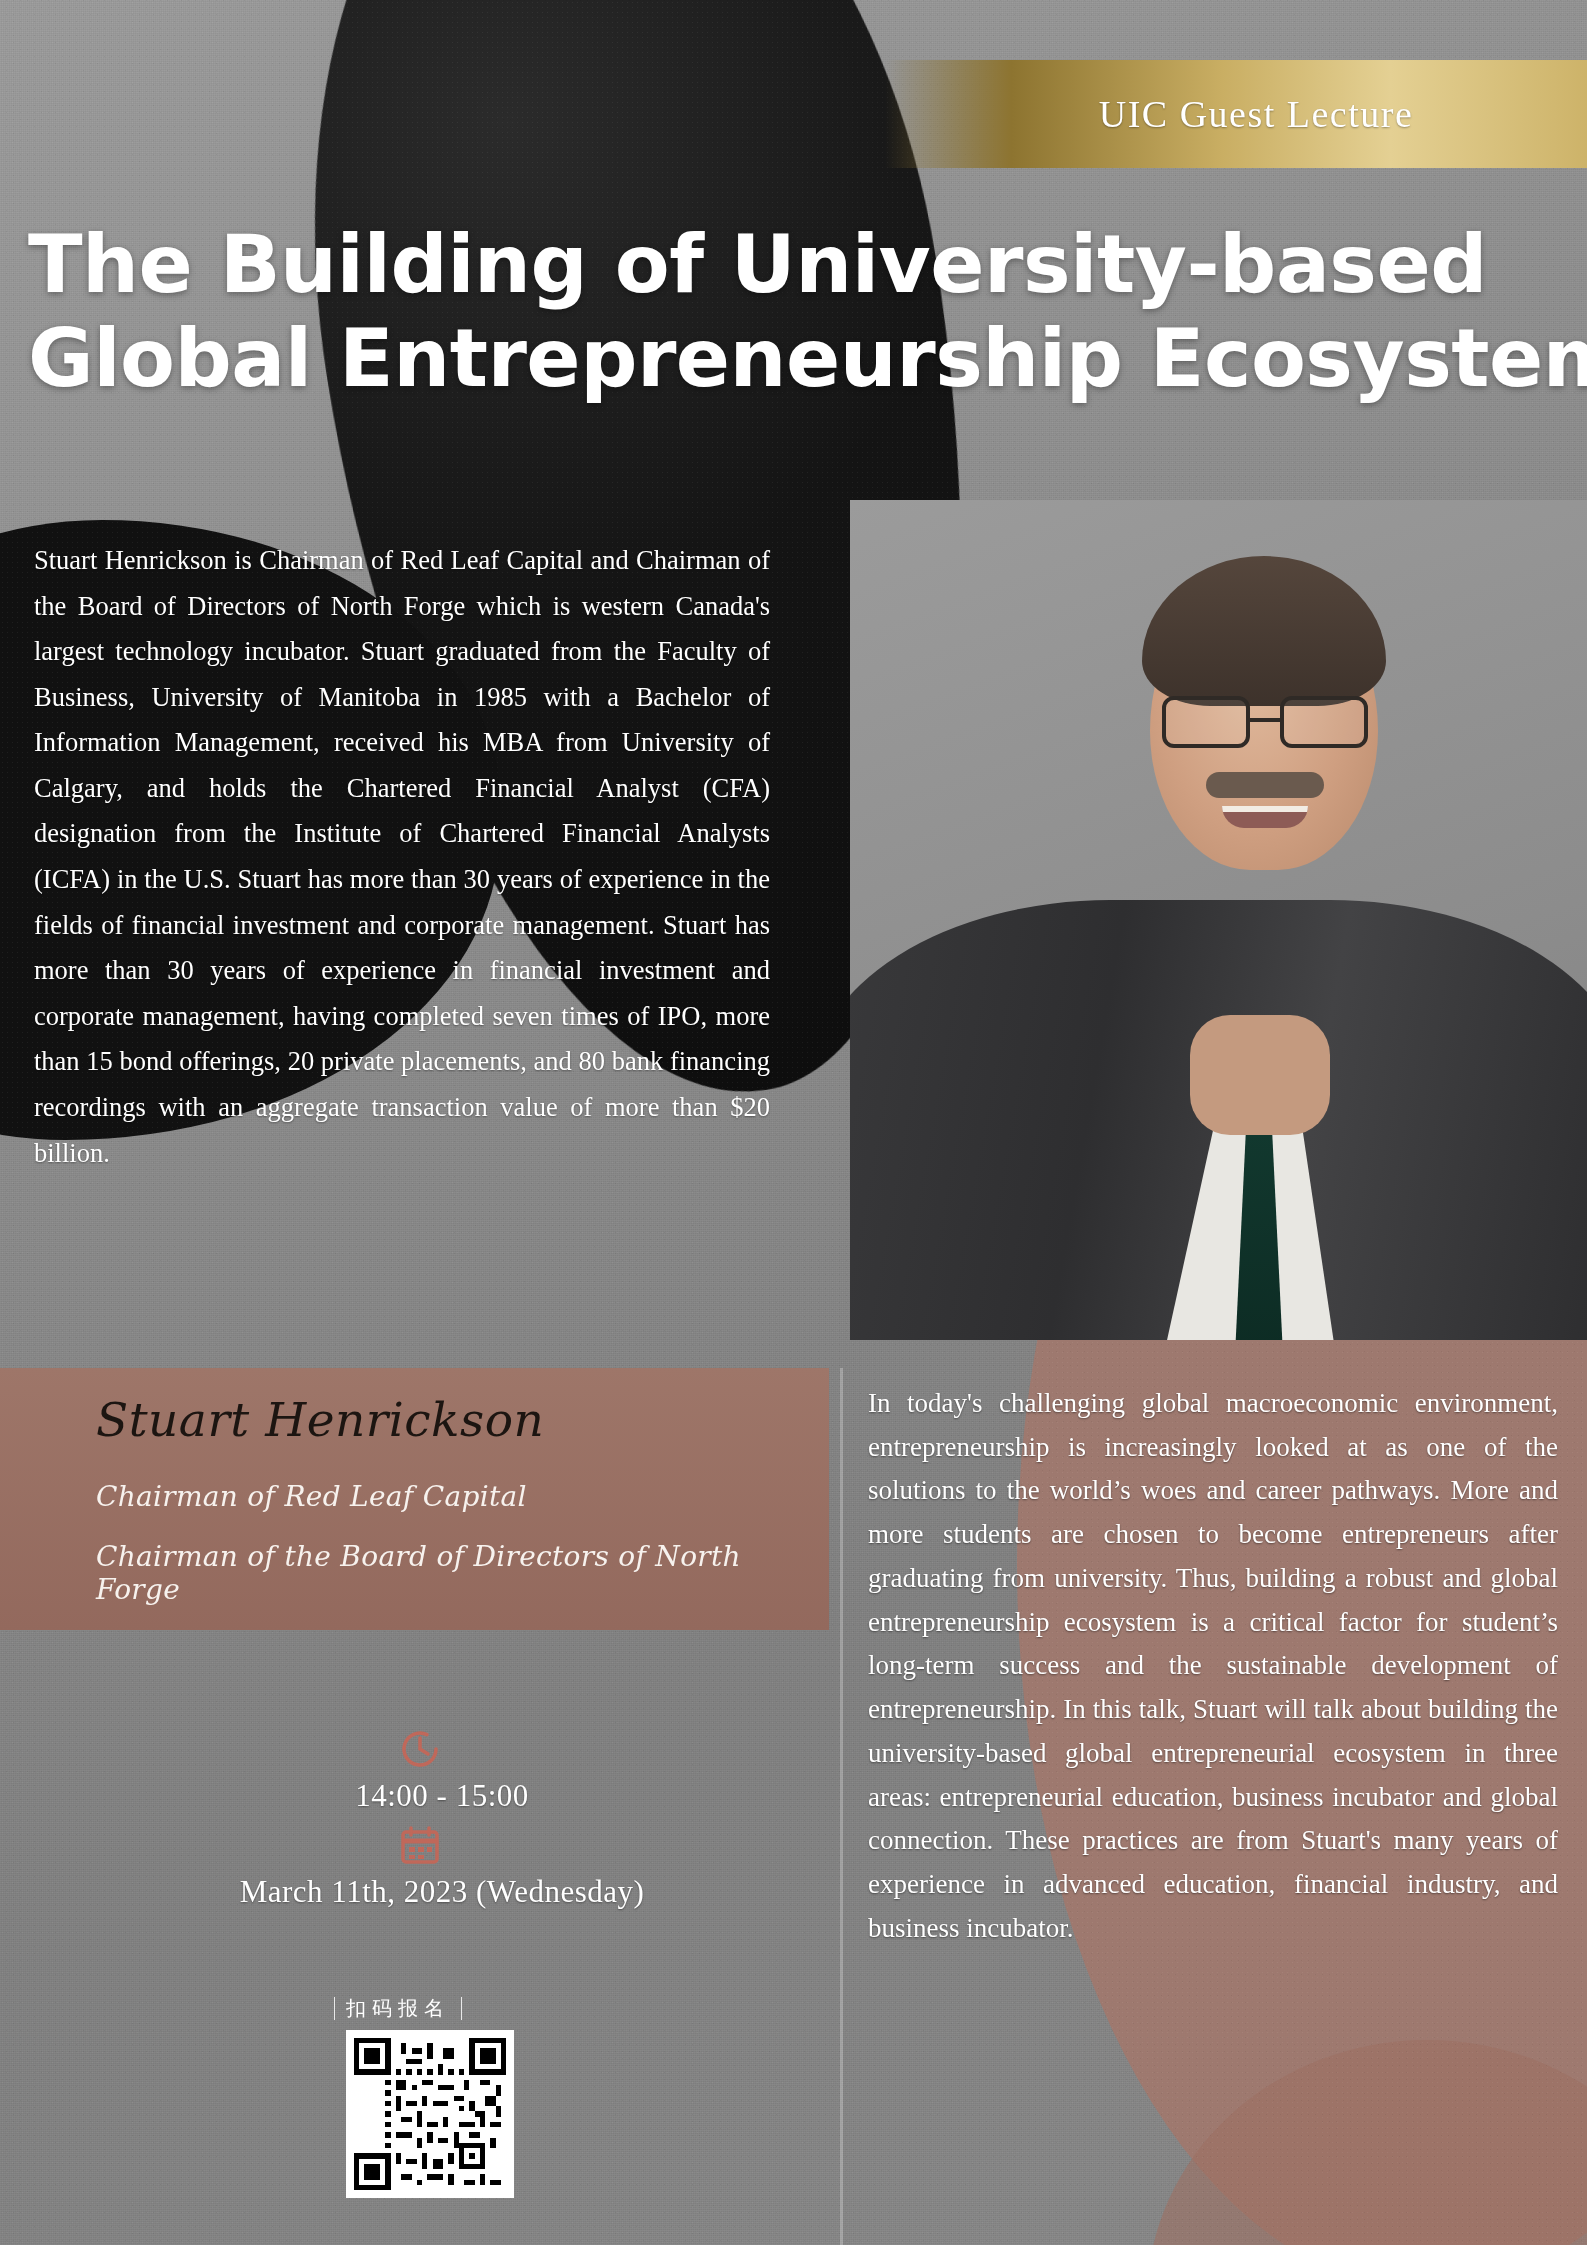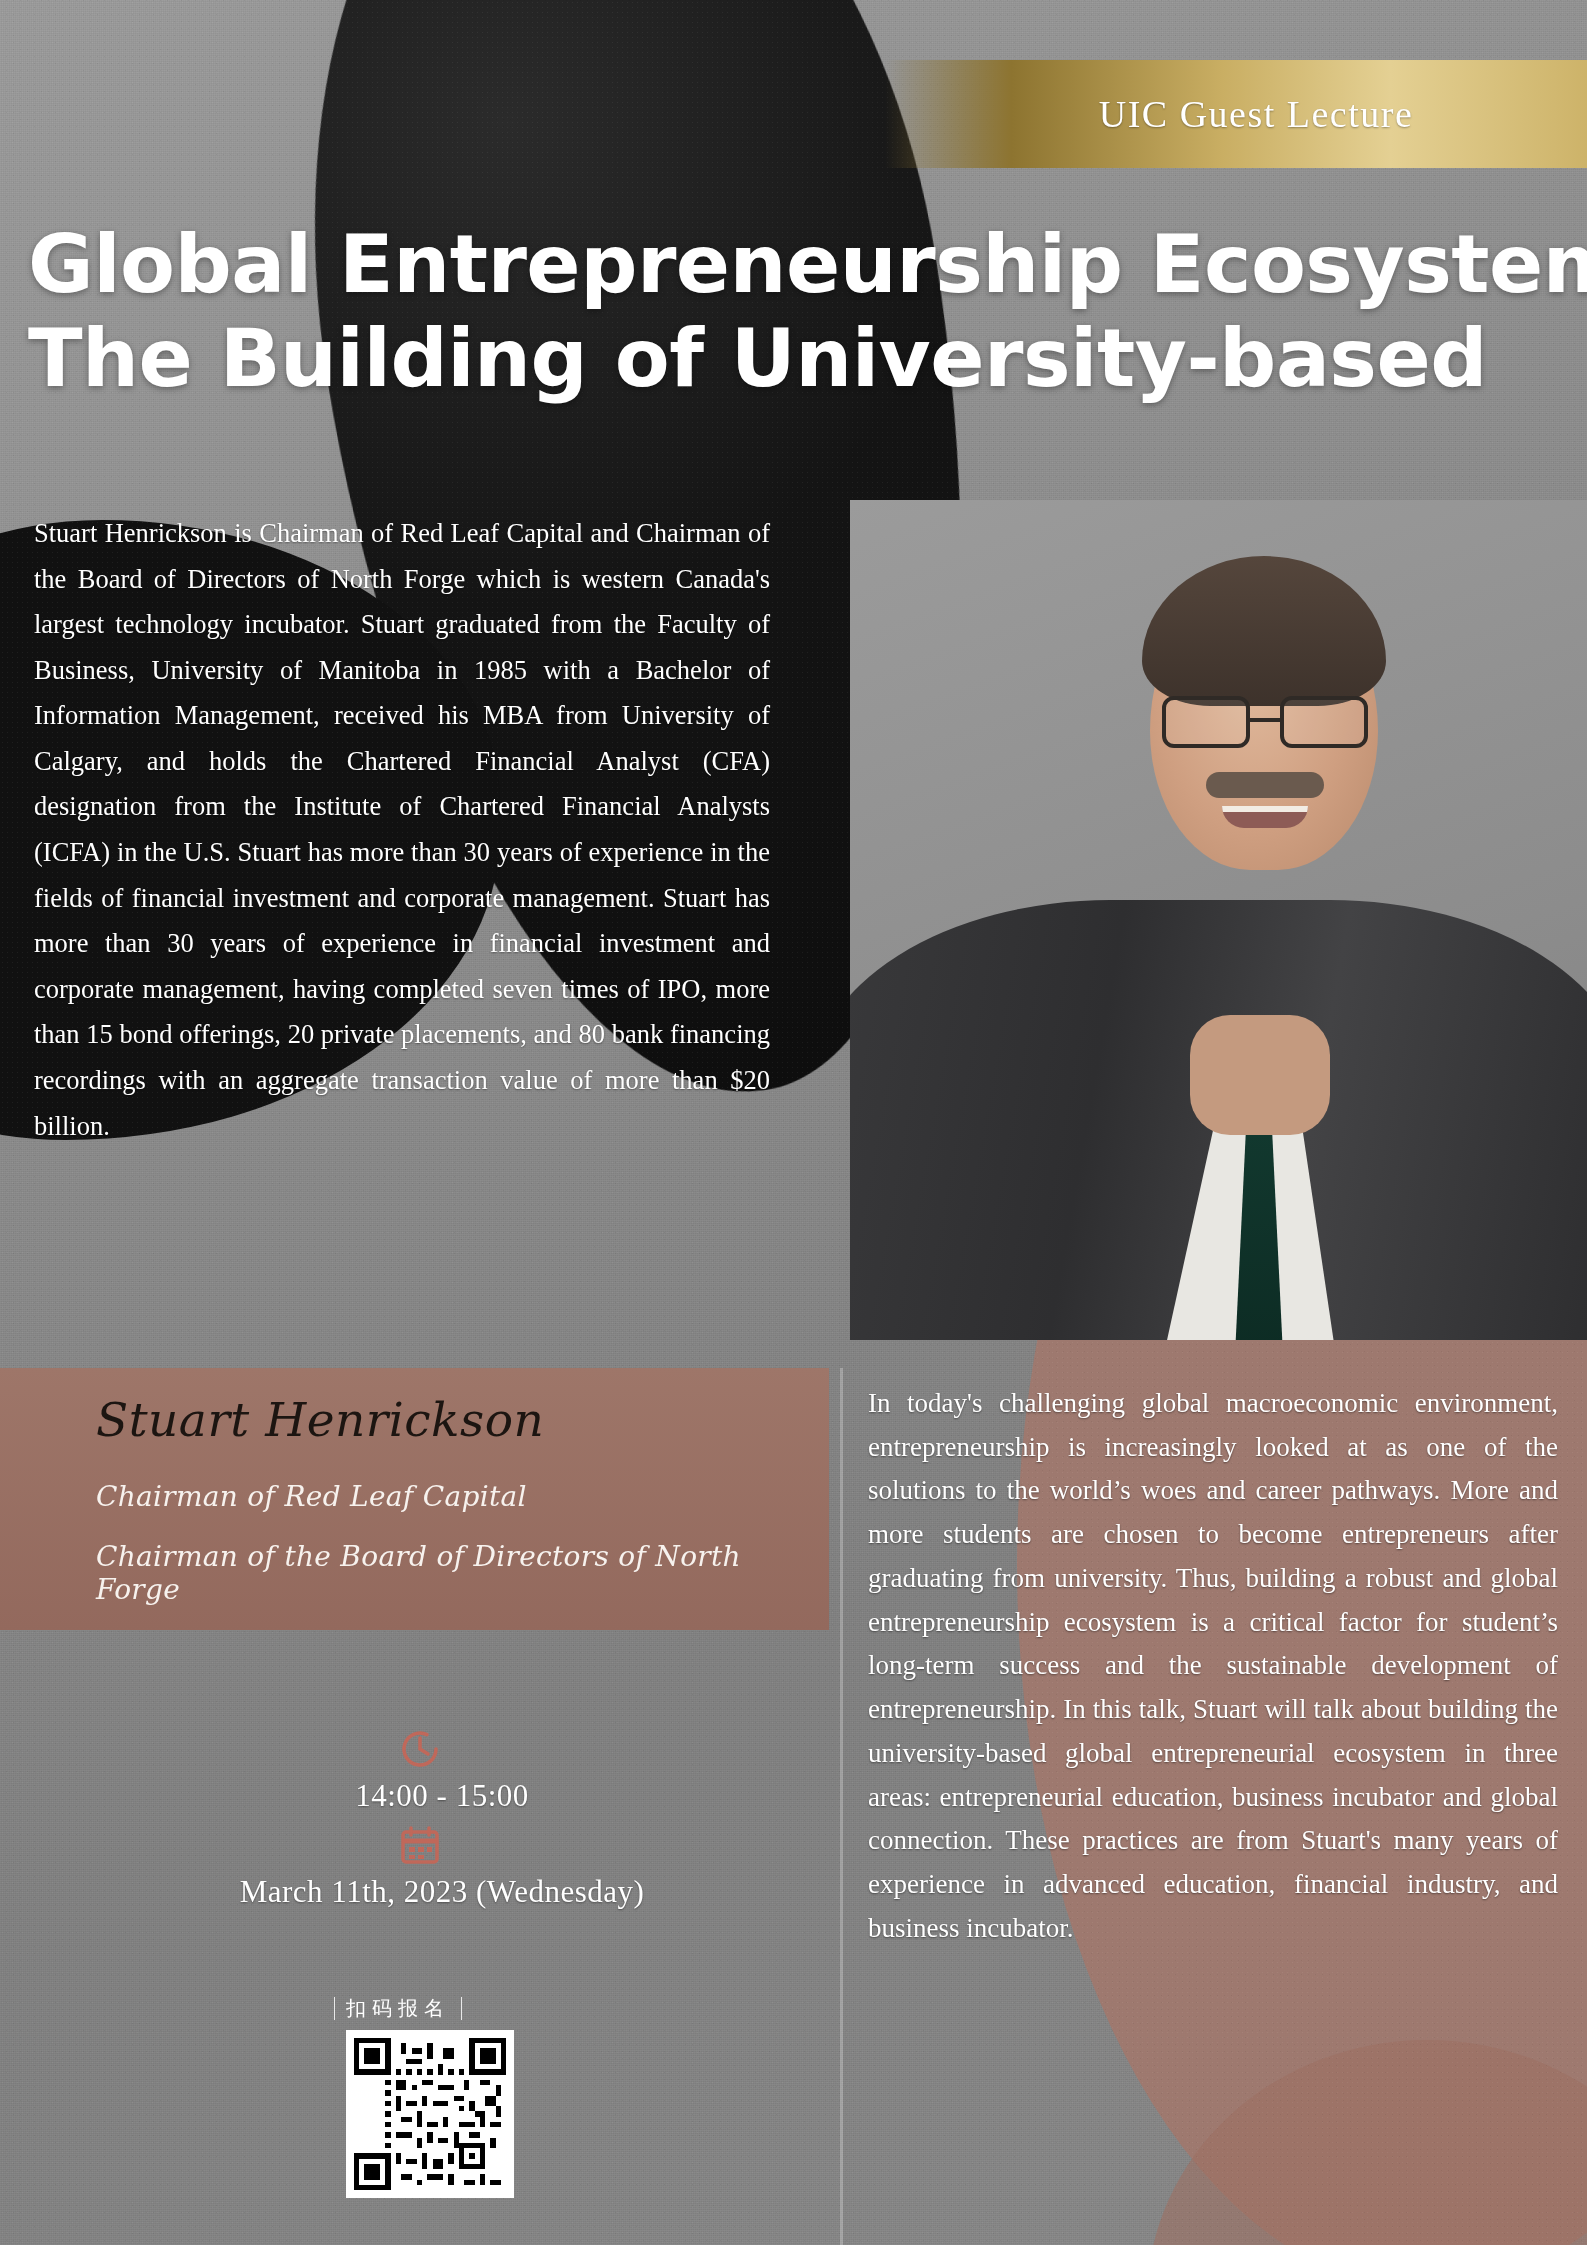--- a/index.html
+++ b/index.html
@@ -93,21 +93,21 @@
     line-height:1.18;
     font-weight:600;
     letter-spacing:-0.5px;
     text-shadow:0 2px 6px rgba(0,0,0,0.35);
   }
   .title .ln { display:block; white-space:nowrap; }
 
   
   .bio {
     position:absolute;
-    left:34px; top:511px;
+    left:34px; top:538px;
     width:736px;
     color:#ffffff;
     font-size:26.5px;
     line-height:1.72;
     text-align:justify;
     text-justify:inter-word;
     text-shadow:0 1px 2px rgba(0,0,0,0.4);
   }
 
   
@@ -292,22 +292,22 @@
   <div class="swoosh2"></div>
   <div class="clay"></div>
   <div class="clay2"></div>
   <div class="noise"></div>
 
   <div class="gold-band">
     <span class="gold-band-text">UIC Guest Lecture</span>
   </div>
 
   <div class="title">
+    <span class="ln">The Building of University-based</span>
     <span class="ln">Global Entrepreneurship Ecosystem</span>
-    <span class="ln">The Building of University-based</span>
   </div>
 
   <div class="bio">Stuart Henrickson is Chairman of Red Leaf Capital and Chairman of the Board of Directors of North Forge which is western Canada's largest technology incubator. Stuart graduated from the Faculty of Business, University of Manitoba in 1985 with a Bachelor of Information Management, received his MBA from University of Calgary, and holds the Chartered Financial Analyst (CFA) designation from the Institute of Chartered Financial Analysts (ICFA) in the U.S. Stuart has more than 30 years of experience in the fields of financial investment and corporate management. Stuart has more than 30 years of experience in financial investment and corporate management, having completed seven times of IPO, more than 15 bond offerings, 20 private placements, and 80 bank financing recordings with an aggregate transaction value of more than $20 billion.</div>
 
   <div class="portrait">
     <div class="bg"></div>
     <div class="p-suit"></div>
     <div class="p-shirt"></div>
     <div class="p-tie"></div>
     <div class="p-neck"></div>

